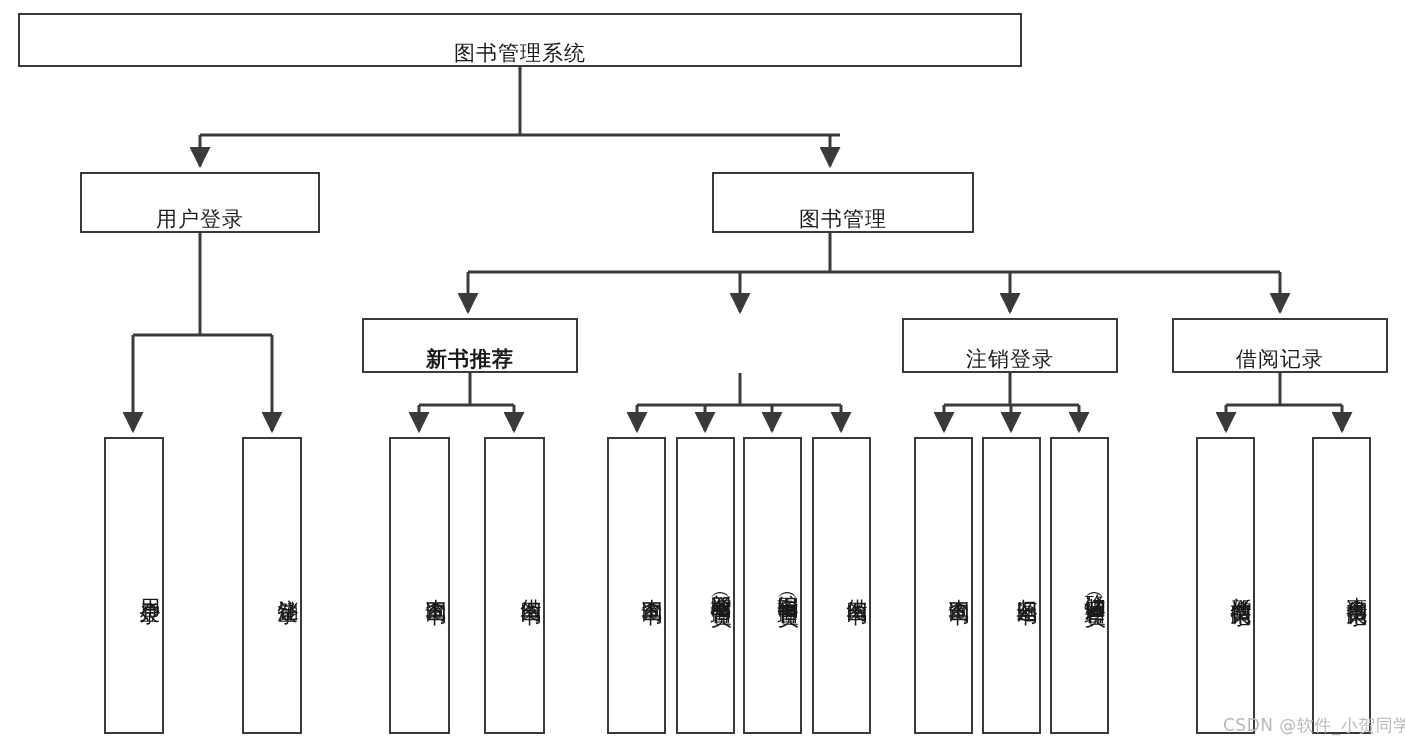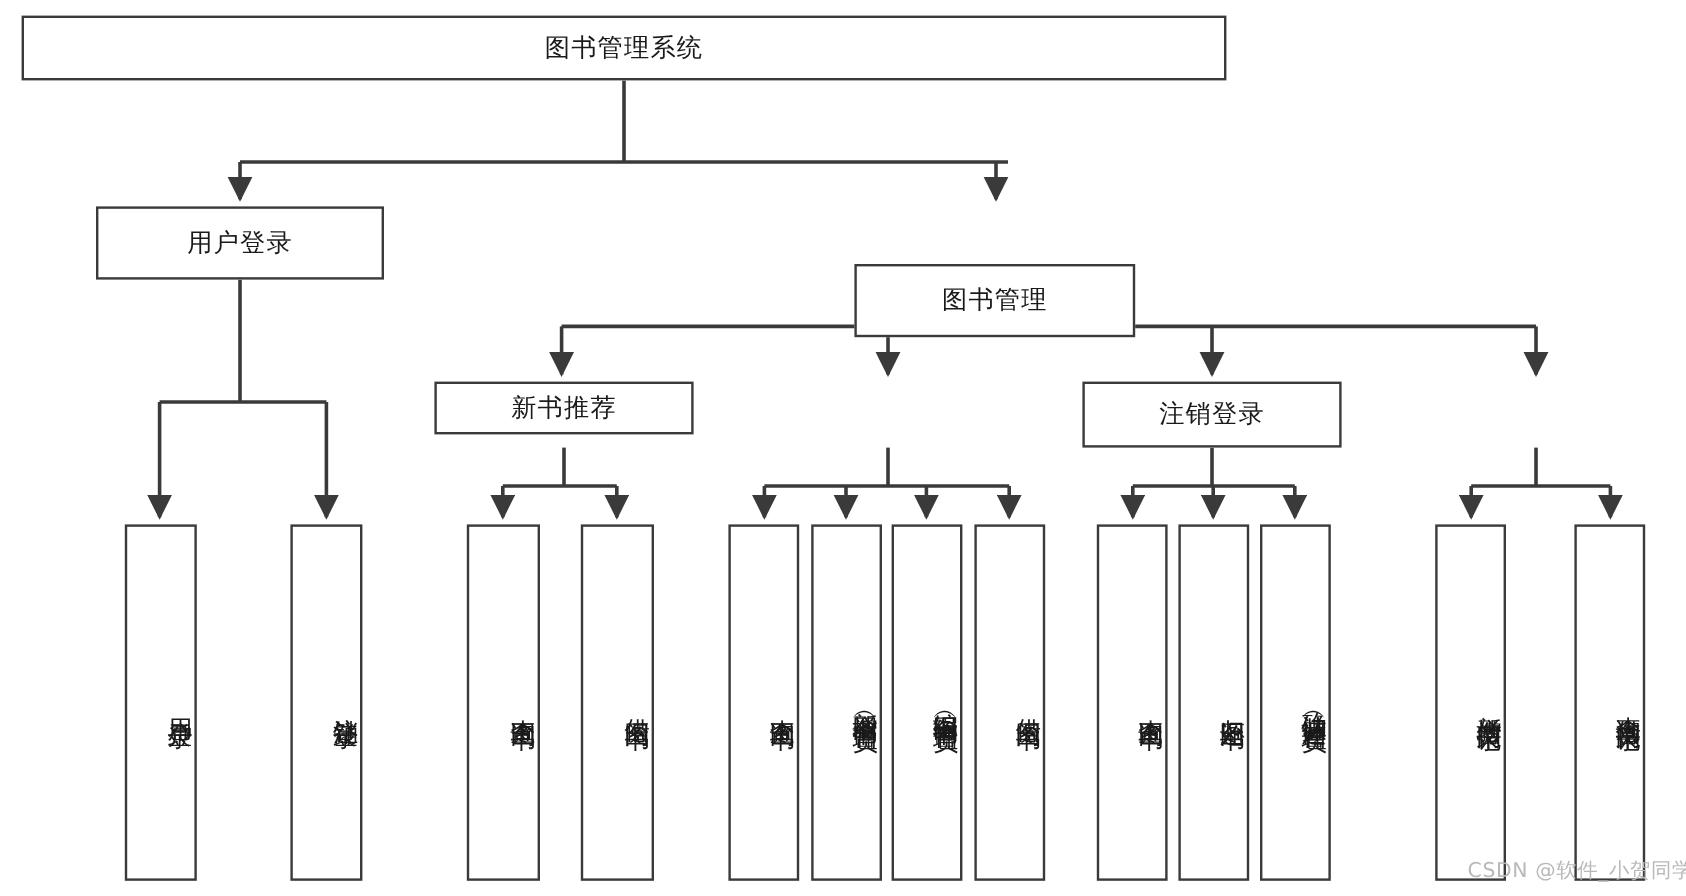--- a/index.html
+++ b/index.html
@@ -25,21 +25,21 @@
     width: 1405px;
     height: 747px;
     pointer-events: none;
   }
   .node {
     position: absolute;
     box-sizing: border-box;
     background: #ffffff;
     border: 2px solid #3a3a3a;
     display: flex;
-    align-items: center;
+    align-items: flex-end;
     justify-content: center;
     color: #1a1a1a;
     overflow: hidden;
   }
   .node.horizontal {
     font-size: 21px;
     line-height: 1.15;
     letter-spacing: 1px;
     white-space: nowrap;
   }
@@ -127,29 +127,32 @@
     </g>
   </svg>
 
   <div class="node horizontal root" style="left:18px; top:13px; width:1004px; height:54px;">
     <span class="label">图书管理系统</span>
   </div>
 
   <div class="node horizontal" style="left:80px; top:172px; width:240px; height:61px;">
     <span class="label">用户登录</span>
   </div>
-  <div class="node horizontal" style="left:712px; top:172px; width:234px; height:61px;margin-top:48px;">
+  <div class="node horizontal" style="left:712px; top:172px; width:262px; height:61px;">
     <span class="label">图书管理</span>
   </div>
 
-  <div class="node horizontal" style="left:362px; top:318px; width:216px; height:44px;">
+  <div class="node horizontal" style="left:362px; top:318px; width:216px; height:55px;font-weight:bold;">
     <span class="label">新书推荐</span>
   </div>
   <div class="node horizontal" style="left:902px; top:318px; width:216px; height:55px;">
     <span class="label">注销登录</span>
+  </div>
+  <div class="node horizontal" style="left:1172px; top:318px; width:216px; height:55px;">
+    <span class="label">借阅记录</span>
   </div>
 
   <div class="node vertical" style="left:104px; top:437px; width:60px; height:297px;">
     <span class="label">用户登录</span>
   </div>
   <div class="node vertical" style="left:242px; top:437px; width:60px; height:297px;">
     <span class="label">注销登录</span>
   </div>
 
   <div class="node vertical" style="left:389px; top:437px; width:61px; height:297px;">

